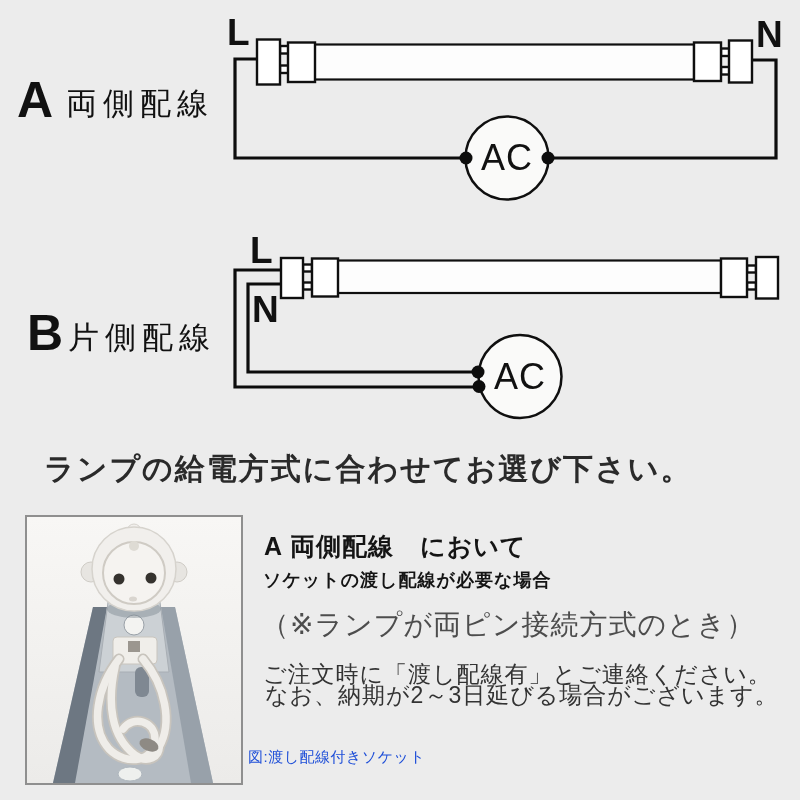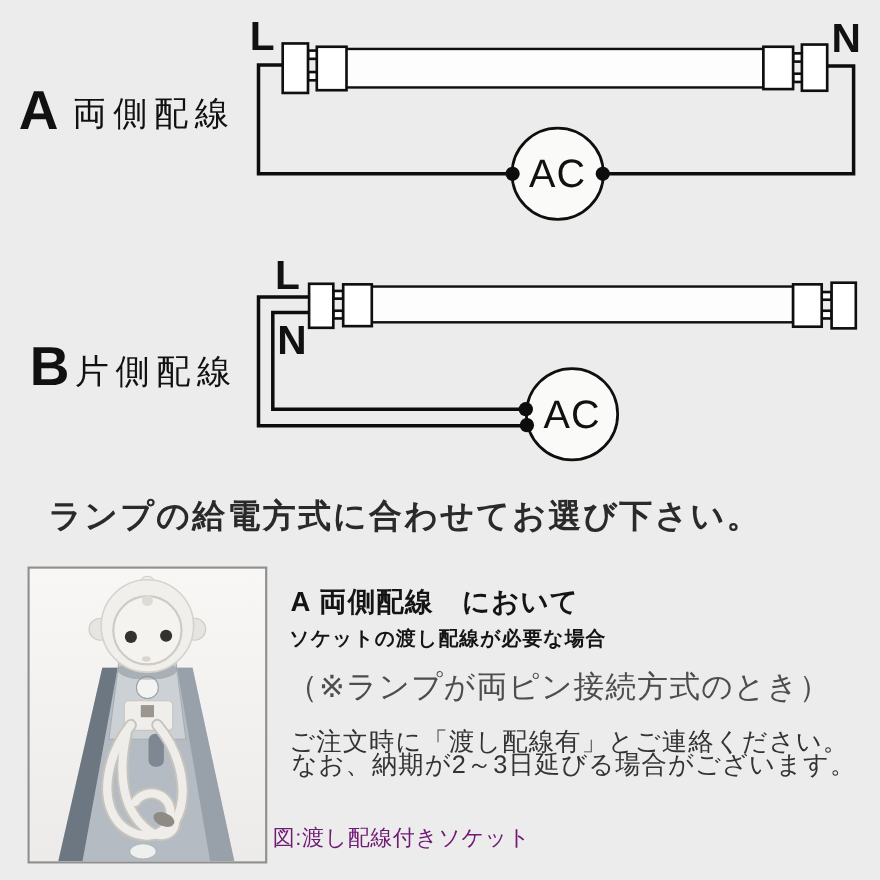--- a/index.html
+++ b/index.html
@@ -27,21 +27,21 @@
   #photo-frame{
     left:25px;top:515px;width:214px;height:266px;
     border:2px solid #8f8f8f;background:#f5f4f2;
   }
   .info-line{white-space:nowrap;}
   #info-h1{left:264px;top:530px;font-size:25px;font-weight:bold;color:#141414;letter-spacing:1px;}
   #info-h2{left:263px;top:568px;font-size:18px;font-weight:bold;color:#141414;letter-spacing:1px;}
   #info-note{left:261px;top:606px;font-size:28px;color:#4d4d4d;letter-spacing:1px;}
   #info-b1{left:263px;top:643px;font-size:23px;color:#333;letter-spacing:1px;margin-top:16px;}
   #info-b2{left:265px;top:680px;font-size:23px;color:#333;letter-spacing:1px;}
-  #photo-caption{left:248px;top:748px;font-size:20px;color:#701a75;letter-spacing:0.5px;}
+  #photo-caption{left:248px;top:748px;font-size:15px;color:#1d4ed8;letter-spacing:0.5px;}
 </style>
 </head>
 <body>
 
 <svg class="abs" style="left:0;top:0" width="800" height="232" viewBox="0 0 800 232">
 
   <path class="wire" d="M258,59 H235 V158 H466"></path>
   <path class="wire" d="M750,60 H776 V158 H548"></path>
 
   <rect class="tube" x="314" y="44.5" width="380" height="35"></rect>

